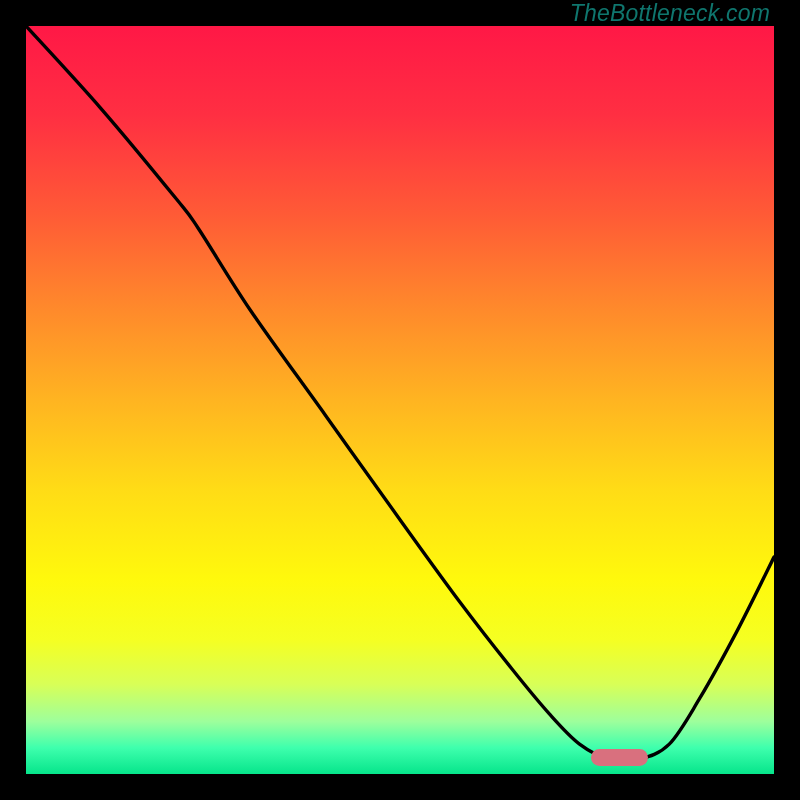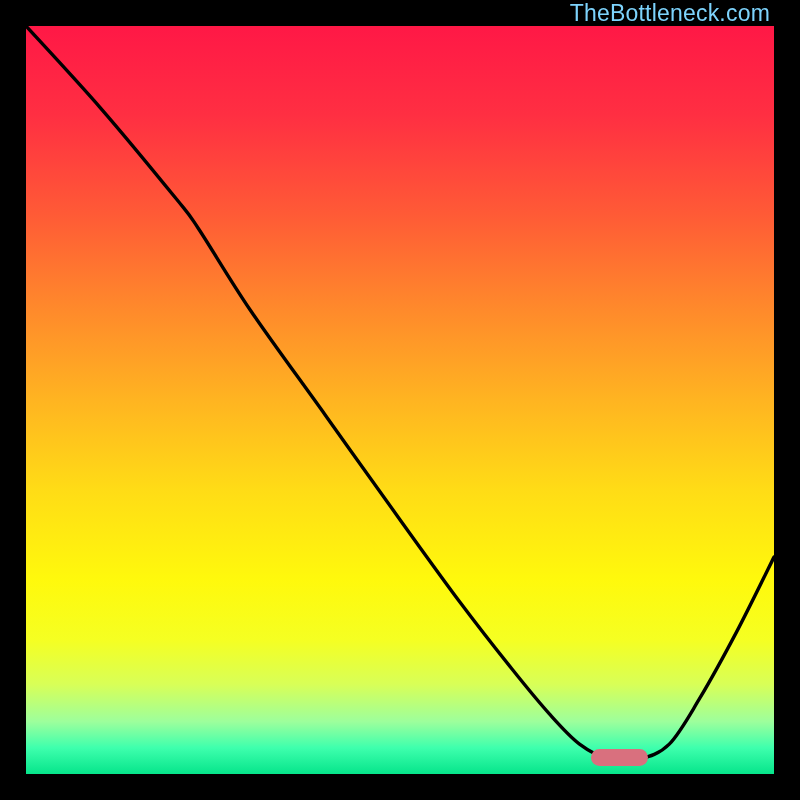--- a/index.html
+++ b/index.html
@@ -45,22 +45,23 @@
     position: absolute;
     border-radius: 9px;
     background: #d9707e;
   }
   .watermark {
     position: absolute;
     top: 0;
     right: 30px;
     font-family: Arial, Helvetica, sans-serif;
     font-size: 23px;
-    color: #7dd3fc;
+    color: #0f766e;
     letter-spacing: 0.2px;
+    font-style: italic;
   }
 </style>
 </head>
 <body>
 
 <div class="frame">
   <div class="plot">
     <svg class="gradient" viewBox="0 0 100 100" preserveAspectRatio="none">
       <defs>
         <linearGradient id="bg" x1="0" y1="0" x2="0" y2="1">

